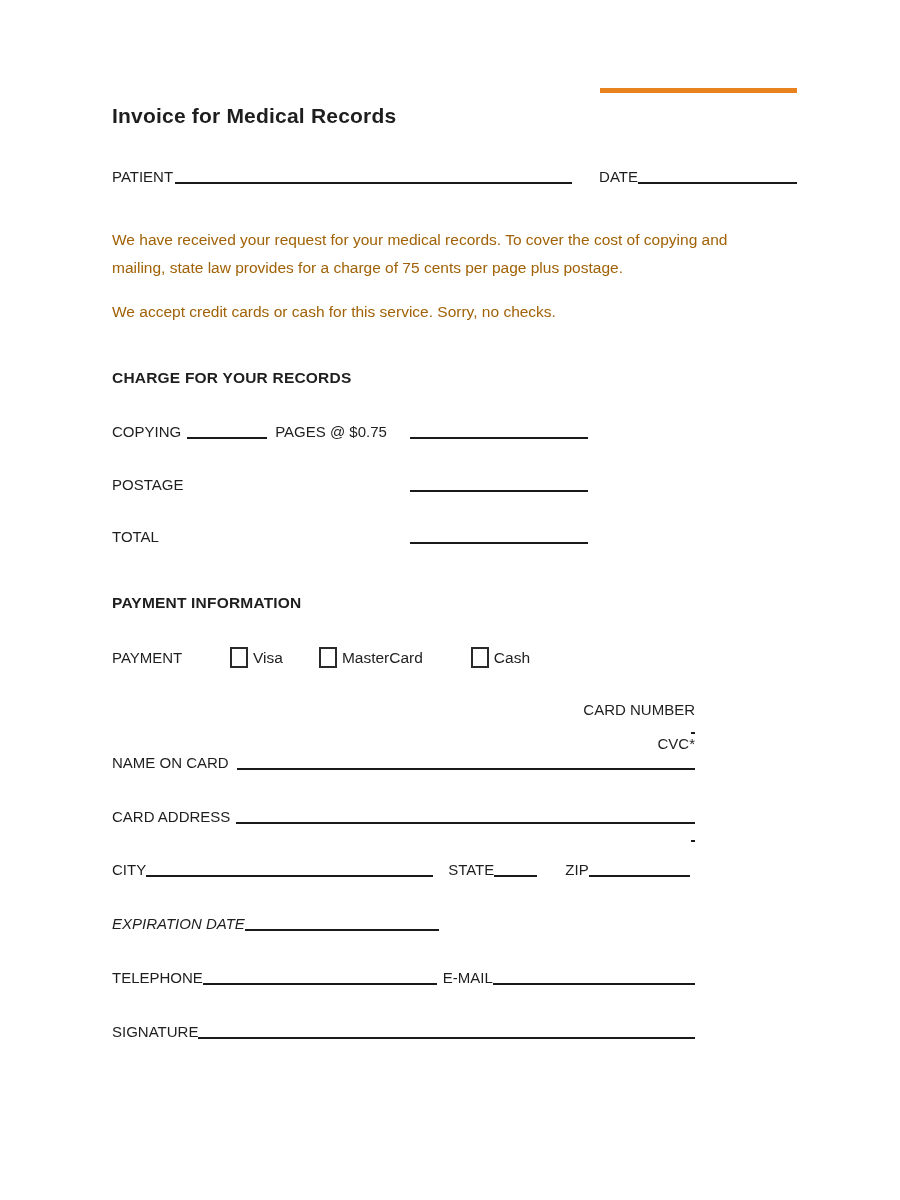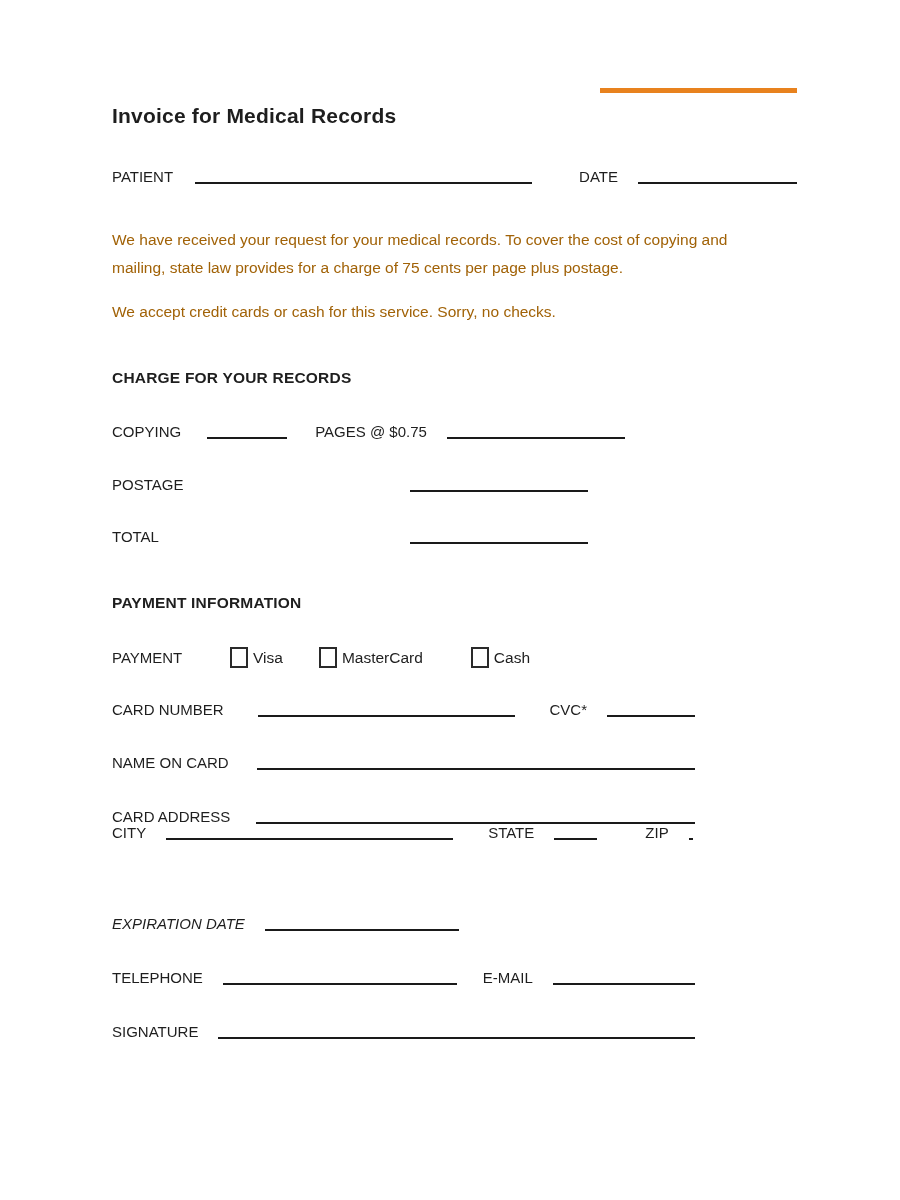--- a/index.html
+++ b/index.html
@@ -4,21 +4,21 @@
 <style>
   html, body { margin:0; padding:0; background:#ffffff; }
   .page {
     position:relative; width:900px; height:1200px; background:#ffffff;
     font-family:"Liberation Sans", sans-serif; color:#1e1e1e; overflow:hidden;
   }
   .abs { position:absolute; }
   .label { font-size:15px; white-space:nowrap; color:#1e1e1e; }
   .body-text { font-size:15.5px; line-height:28px; color:#a16207; }
   .heading { font-size:15.5px; font-weight:bold; letter-spacing:0.2px; white-space:nowrap; }
-  .frow { display:flex; align-items:flex-end;gap:20px; }
+  .frow { display:flex; align-items:flex-end; }
   .line { border-bottom:2px solid #1a1a1a; height:14px; margin-bottom:1px; }
   .line .value { font-size:14px; display:block; padding-left:4px; }
   .accent-rule { background:#E8821E; height:5px; }
   .doc-title { font-size:21px; font-weight:bold; letter-spacing:0.2px; white-space:nowrap; }
   .method-item { display:flex; align-items:center; margin-right:36px; }
   .checkbox { width:14px; height:17px; border:2px solid #2a2a2a; margin-right:5px; background:#ffffff; }
   .method-label { font-size:15.5px; white-space:nowrap; }
   .sp { flex:0 0 auto; }
 </style>
 </head>
@@ -82,21 +82,21 @@
     <span class="method-item">
       <span class="checkbox"></span>
       <span class="method-label">MasterCard</span>
     </span>
     <span class="method-item" style="margin-left:12px;">
       <span class="checkbox"></span>
       <span class="method-label">Cash</span>
     </span>
   </div>
 
-  <div class="abs frow" style="left:112px; top:701px; width:583px;">
+  <div class="abs frow" style="left:112px; top:701px; width:583px;flex-direction:column;">
     <span class="label sp">CARD NUMBER</span>
     <span class="line" style="flex:1 1 auto; margin-left:14px;">
         <span class="value"></span>
       </span>
     <span class="label sp" style="margin-left:14px;">CVC*</span>
     <span class="line" style="flex:0 0 88px;">
         <span class="value"></span>
       </span>
   </div>
 
@@ -107,21 +107,21 @@
       </span>
   </div>
 
   <div class="abs frow" style="left:112px; top:808px; width:583px;">
     <span class="label sp">CARD ADDRESS</span>
     <span class="line" style="flex:1 1 auto; margin-left:6px;">
         <span class="value"></span>
       </span>
   </div>
 
-  <div class="abs frow" style="left:112px; top:824px; width:578px;">
+  <div class="abs frow" style="left:112px; top:861px; width:578px;">
     <span class="label sp">CITY</span>
     <span class="line" style="flex:0 0 287px;">
         <span class="value"></span>
       </span>
     <span class="label sp" style="margin-left:15px;">STATE</span>
     <span class="line" style="flex:0 0 43px;">
         <span class="value"></span>
       </span>
     <span class="label sp" style="margin-left:28px;">ZIP</span>
     <span class="line" style="flex:1 1 auto;">

